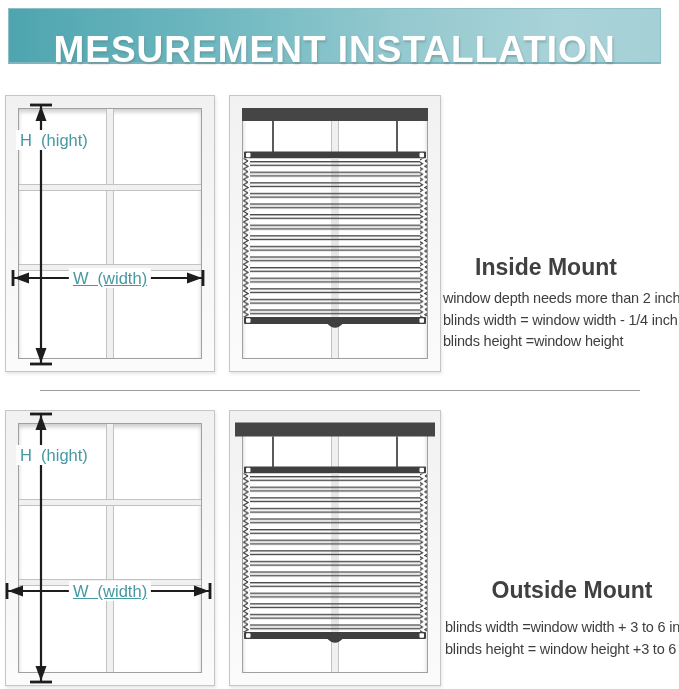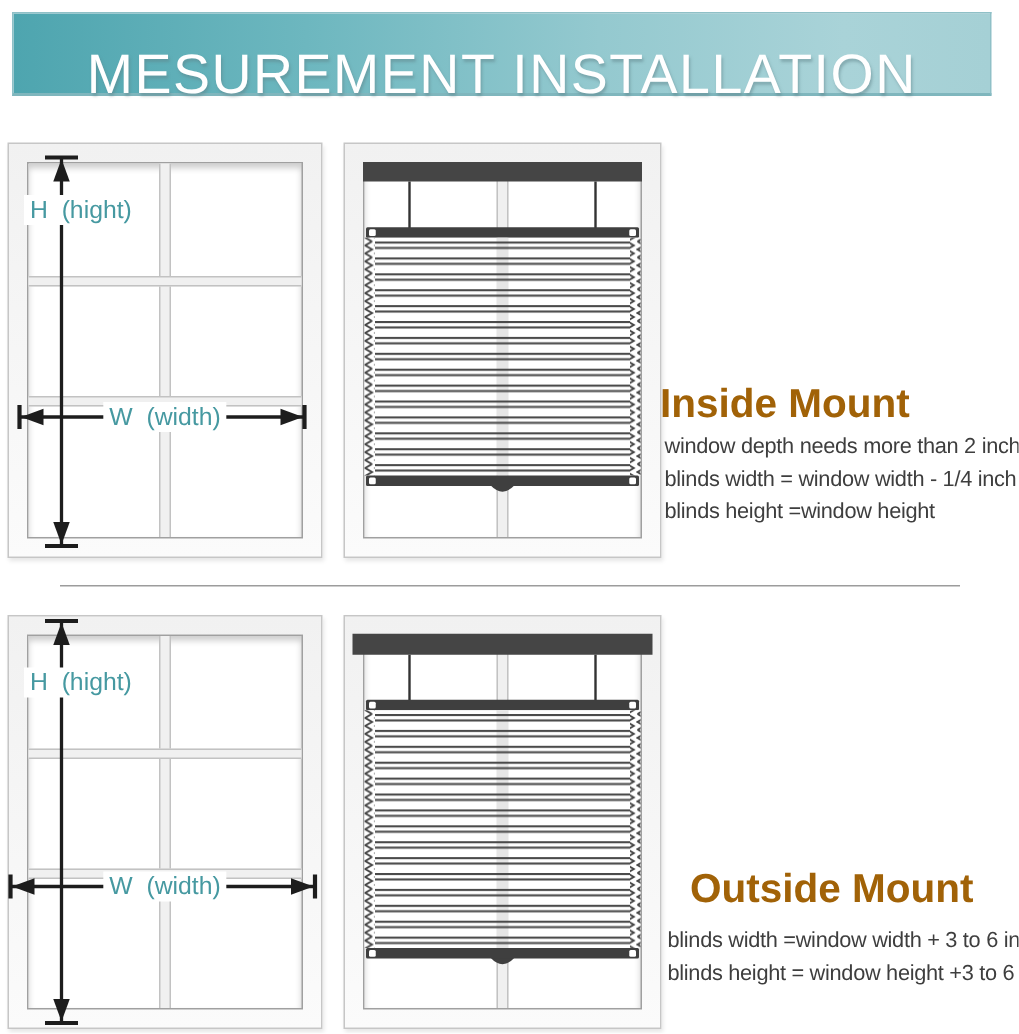--- a/index.html
+++ b/index.html
@@ -7,21 +7,21 @@
   .canvas { position:relative; width:679px; height:689px; background:#ffffff; overflow:hidden; }
 
   
   .banner {
     position:absolute; left:8px; top:8px; width:653px; height:56px;
     display:flex; align-items:center; justify-content:center;
     background:linear-gradient(90deg,#4ea5af 0%,#6db7bf 30%,#94c9cf 60%,#a9d3d8 85%,#a5d0d5 100%);
     border:1px solid #8fc0c7; border-bottom:2px solid #7fb6bd;
   }
   .banner-title {
-    color:#ffffff; font-size:37px; font-weight:normal; letter-spacing:1px;
+    color:#ffffff; font-size:37px; font-weight:bold; letter-spacing:1px;
     text-shadow:1px 2px 2px rgba(96,132,137,0.5); white-space:pre;margin-top:28px;
   }
 
   
   .win {
     position:absolute;
     background:linear-gradient(180deg,#f1f1f1,#fbfbfb);
     border:1px solid #c6c6c6;
     box-shadow:1px 2px 3px rgba(0,0,0,0.10);
     text-align:center;
@@ -42,29 +42,29 @@
   .overlay-svg, .blind-svg { position:absolute; overflow:visible; }
   .overlay-svg { left:0; top:0; }
   .blind-svg { left:12px; top:12px; }
 
   
   .mlabel {
     position:absolute; background:#ffffff; color:#4699a1;
     font-size:16.5px; white-space:pre; padding:1px 4px; line-height:18px;
   }
   .mlabel-h { left:10px; top:34px; }
-  .mlabel-w { left:50%; transform:translateX(-50%); }
+  .mlabel-w { left:50%; transform:translateX(-50%);text-decoration:underline; }
 
   
   .separator { position:absolute; left:40px; top:390px; width:600px; height:1px; background:#9c9c9c; }
 
   
   .mount-heading {
-    position:absolute; text-align:left; font-size:27px; font-weight:bold;
-    color:#a16207; white-space:nowrap;
+    position:absolute; text-align:center; font-size:23px; font-weight:bold;
+    color:#404040; white-space:nowrap;
   }
   .heading-inside { left:440px; top:254px; width:212px; }
   .heading-outside { left:440px; top:577px; width:224px;margin-left:20px; }
   .mount-body {
     position:absolute; font-size:14.5px; line-height:21.5px; color:#3e3e3e;
     letter-spacing:-0.2px; white-space:nowrap;
   }
   .body-inside { left:443px; top:288px; }
   .body-outside { left:445px; top:617px; }
 </style>

